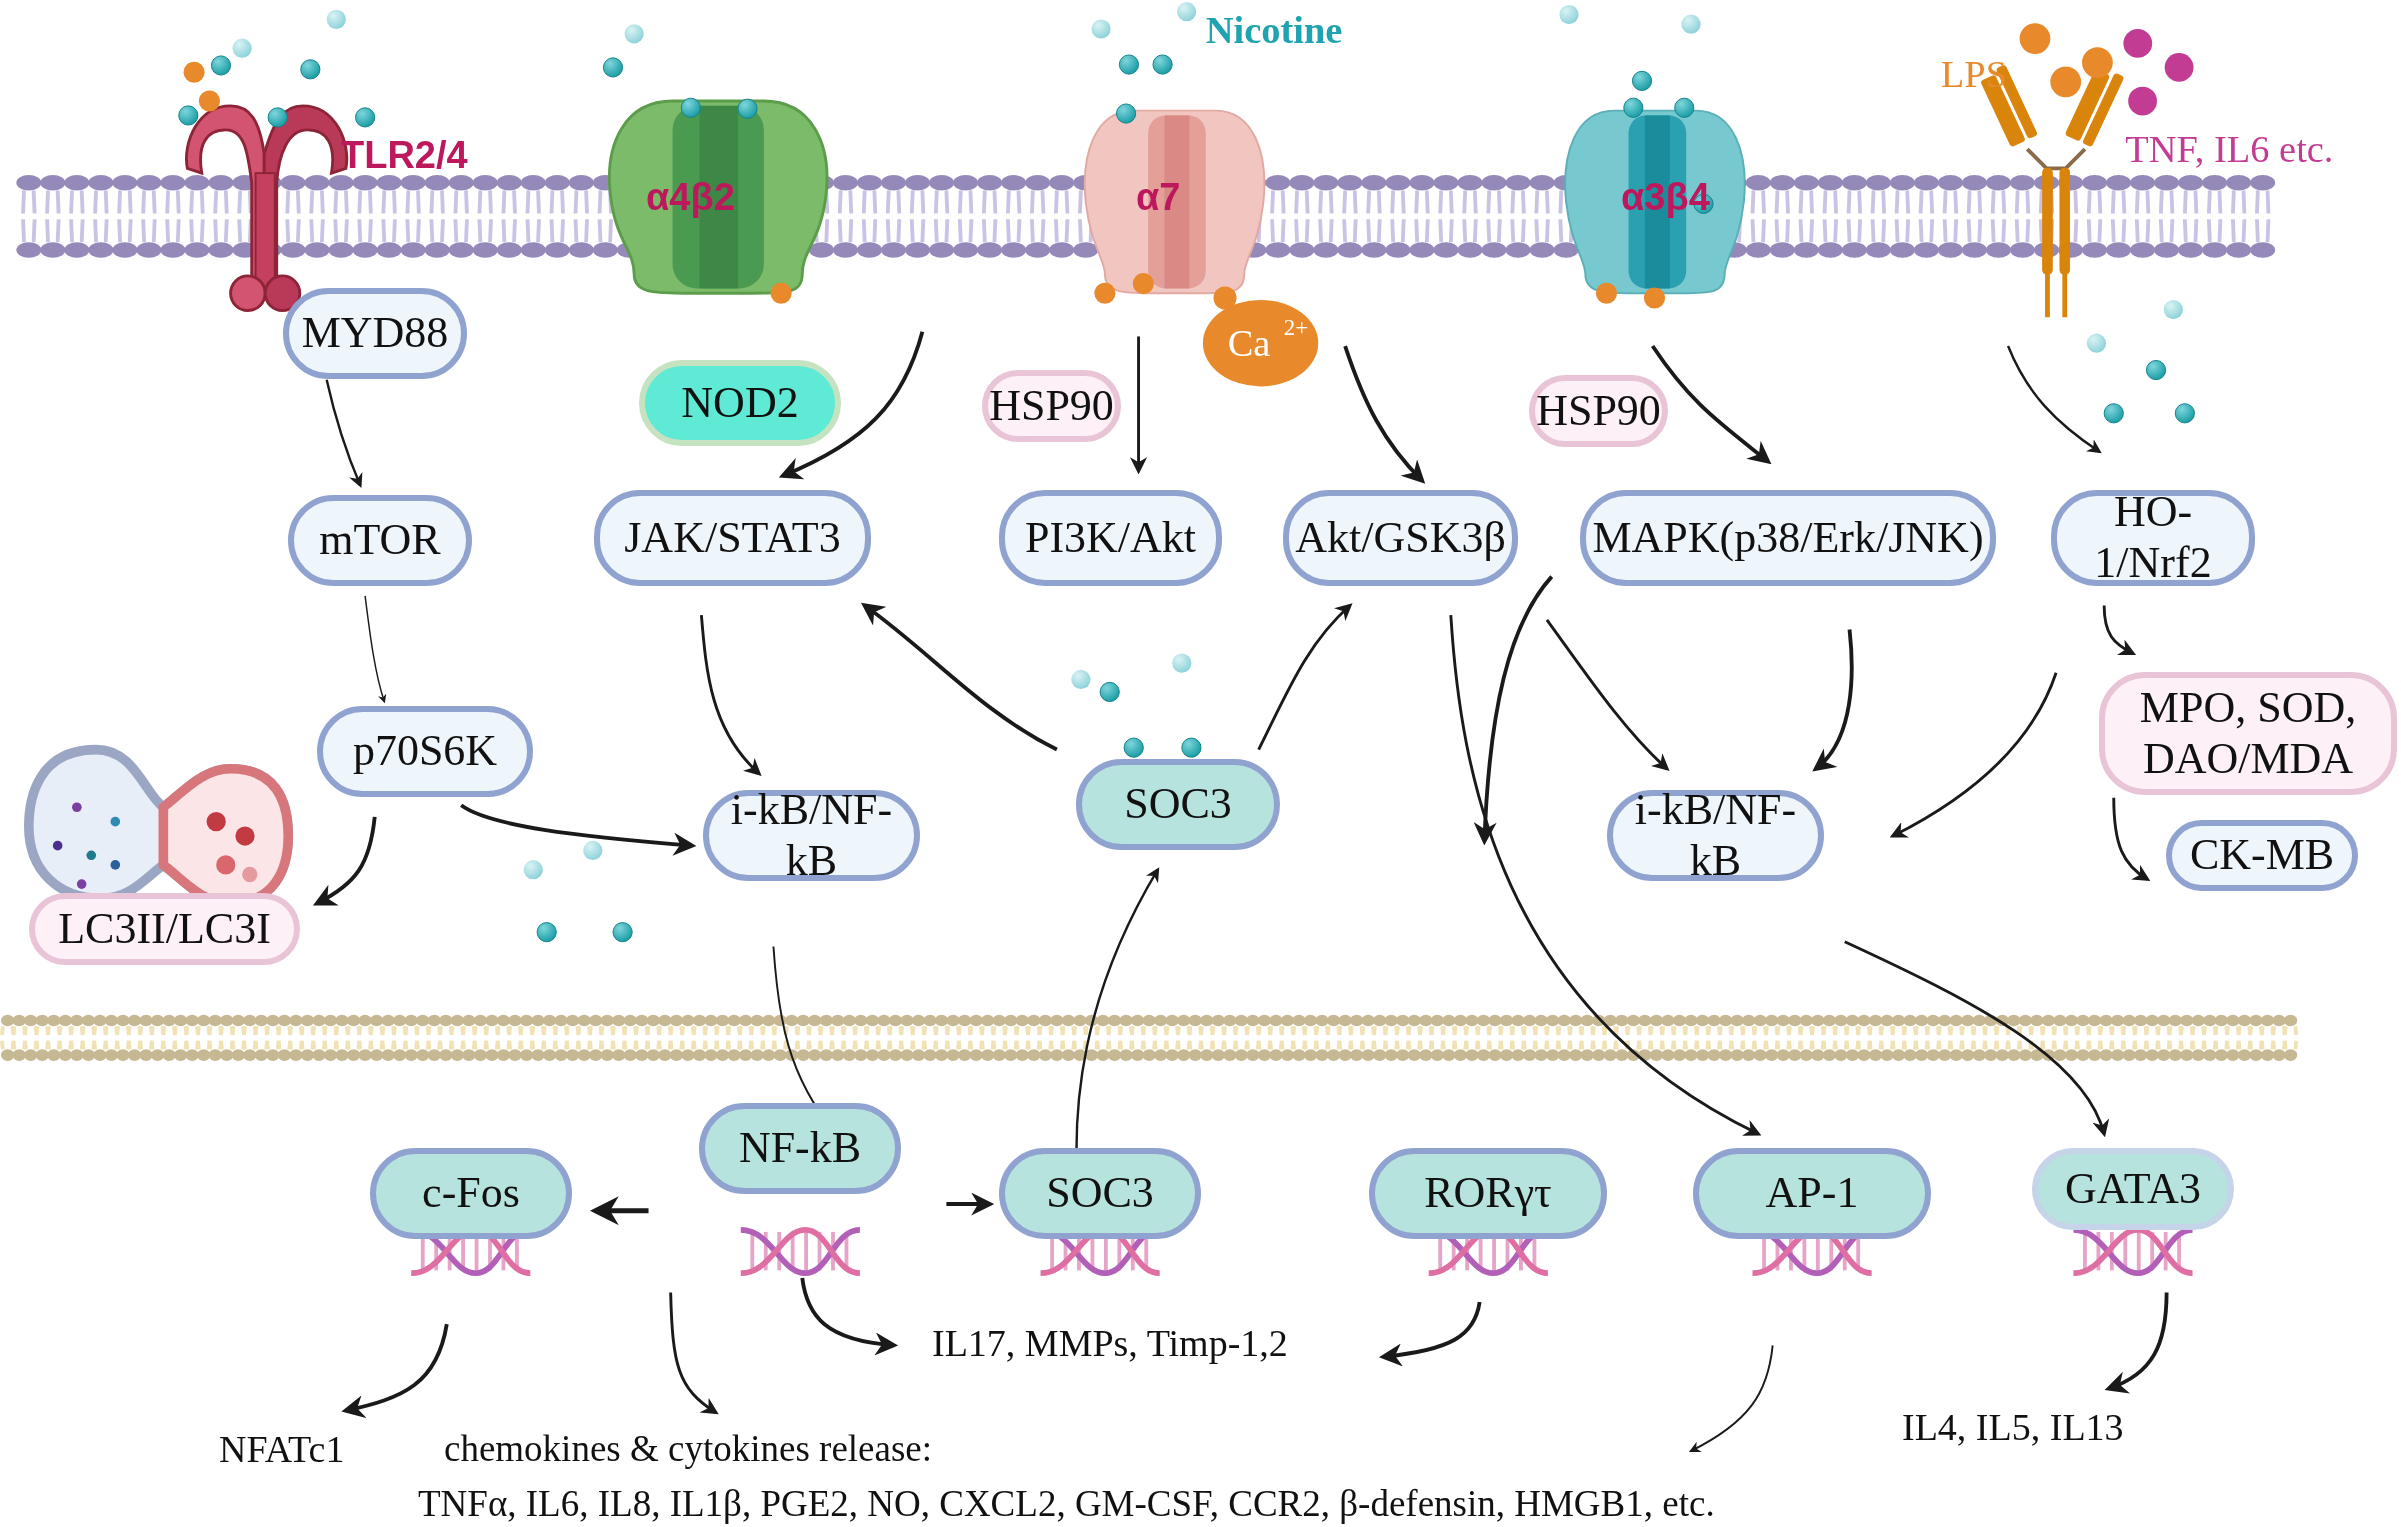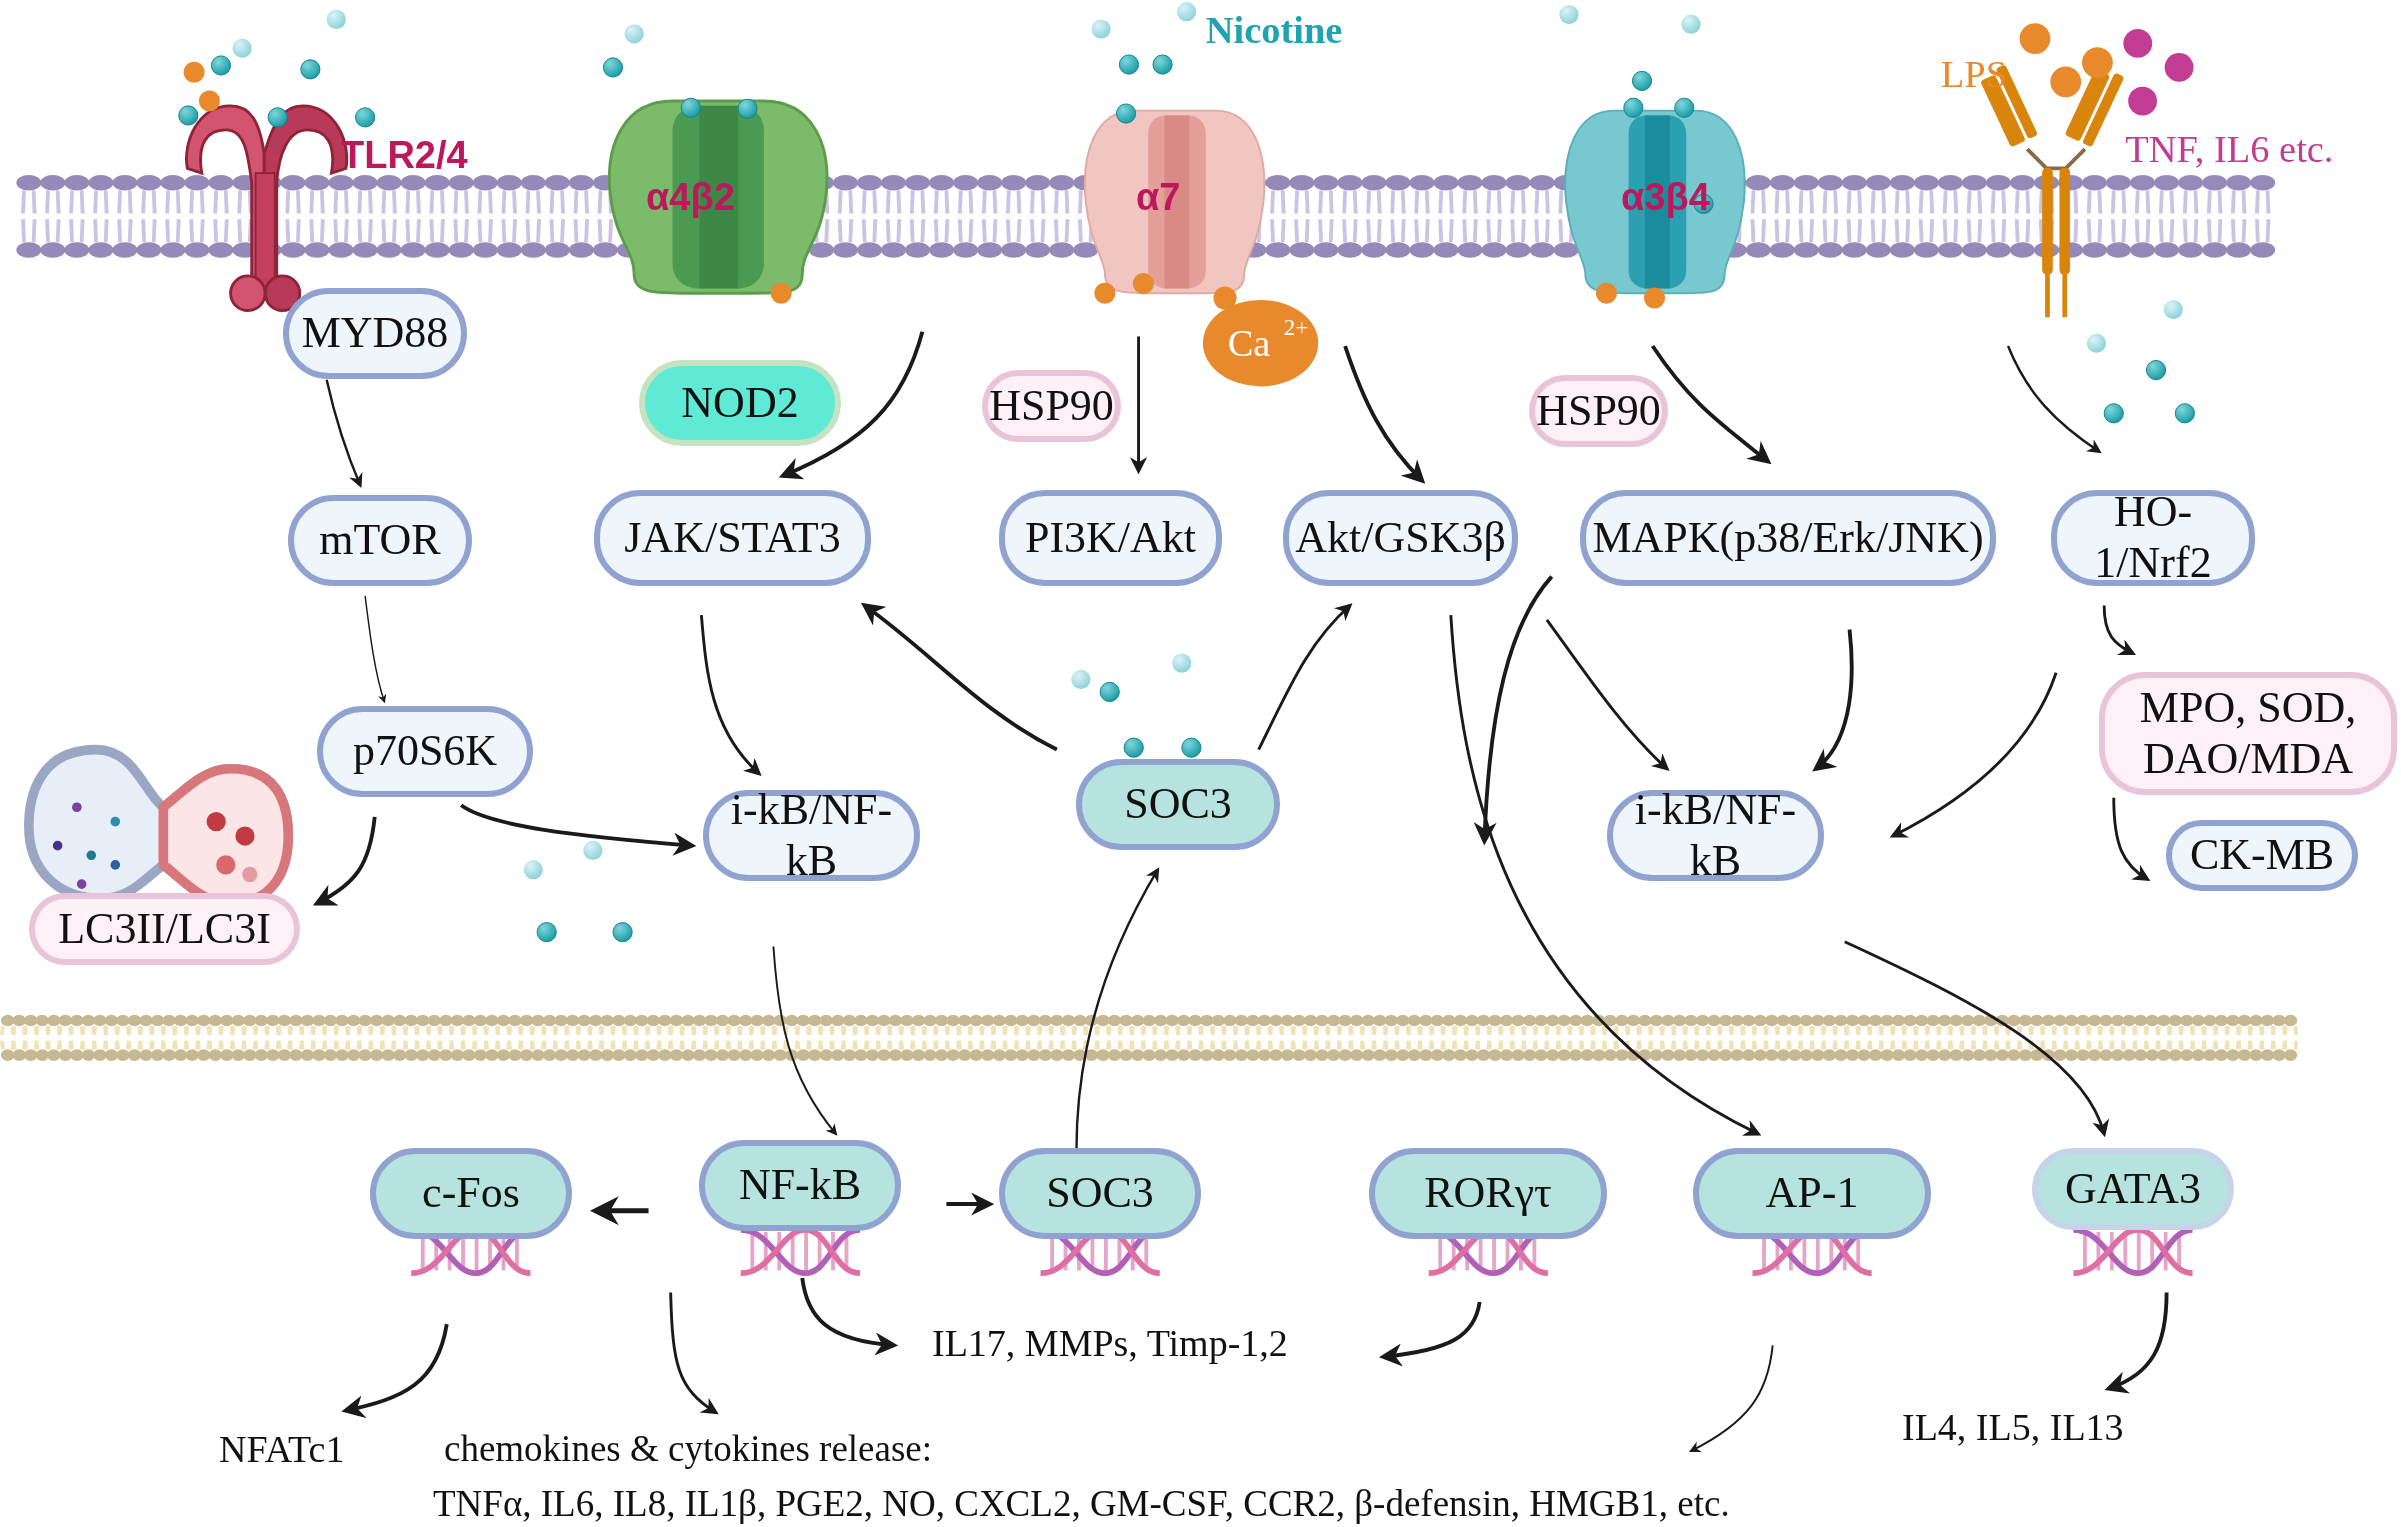--- a/index.html
+++ b/index.html
@@ -1174,26 +1174,26 @@
 <div class="node teal" style="left:1076px;top:759px;width:204px;height:91px;">SOC3</div>
 <div class="node" style="left:1607px;top:790px;width:217px;height:91px;">i-kB/NF-kB</div>
 <div class="node pink" style="left:2099px;top:672px;width:298px;height:123px;flex-direction:column;">
   <span>MPO, SOD,</span>
   <span>DAO/MDA</span>
 </div>
 <div class="node" style="left:2166px;top:812px;width:192px;height:71px;margin-top:8px;">CK-MB</div>
 
 
 <div class="node teal" style="left:370px;top:1148px;width:202px;height:91px;">c-Fos</div>
-<div class="node teal" style="left:699px;top:1140px;width:202px;height:91px;">NF-kB</div>
+<div class="node teal" style="left:699px;top:1103px;width:202px;height:91px;">NF-kB</div>
 <div class="node teal" style="left:999px;top:1148px;width:202px;height:91px;">SOC3</div>
 <div class="node teal" style="left:1369px;top:1148px;width:238px;height:91px;">RORγτ</div>
 <div class="node teal" style="left:1693px;top:1148px;width:238px;height:91px;">AP-1</div>
 <div class="node teal-light" style="left:2032px;top:1148px;width:202px;height:82px;">GATA3</div>
 
 
 <div class="label" style="left:219px;top:1427px;">NFATc1</div>
 <div class="label" style="left:932px;top:1321px;">IL17, MMPs, Timp-1,2</div>
 <div class="label" style="left:1902px;top:1405px;">IL4, IL5, IL13</div>
 <div class="label" style="left:444px;top:1427px;font-size:37px;">chemokines &amp; cytokines release:</div>
-<div class="label" style="left:433px;top:1482px;font-size:37px;">TNFα, IL6, IL8, IL1β, PGE2, NO, CXCL2, GM-CSF, CCR2, β-defensin, HMGB1, etc.</div>
+<div class="label" style="left:418px;top:1482px;font-size:37px;">TNFα, IL6, IL8, IL1β, PGE2, NO, CXCL2, GM-CSF, CCR2, β-defensin, HMGB1, etc.</div>
 </div>
 
 
 </body></html>

